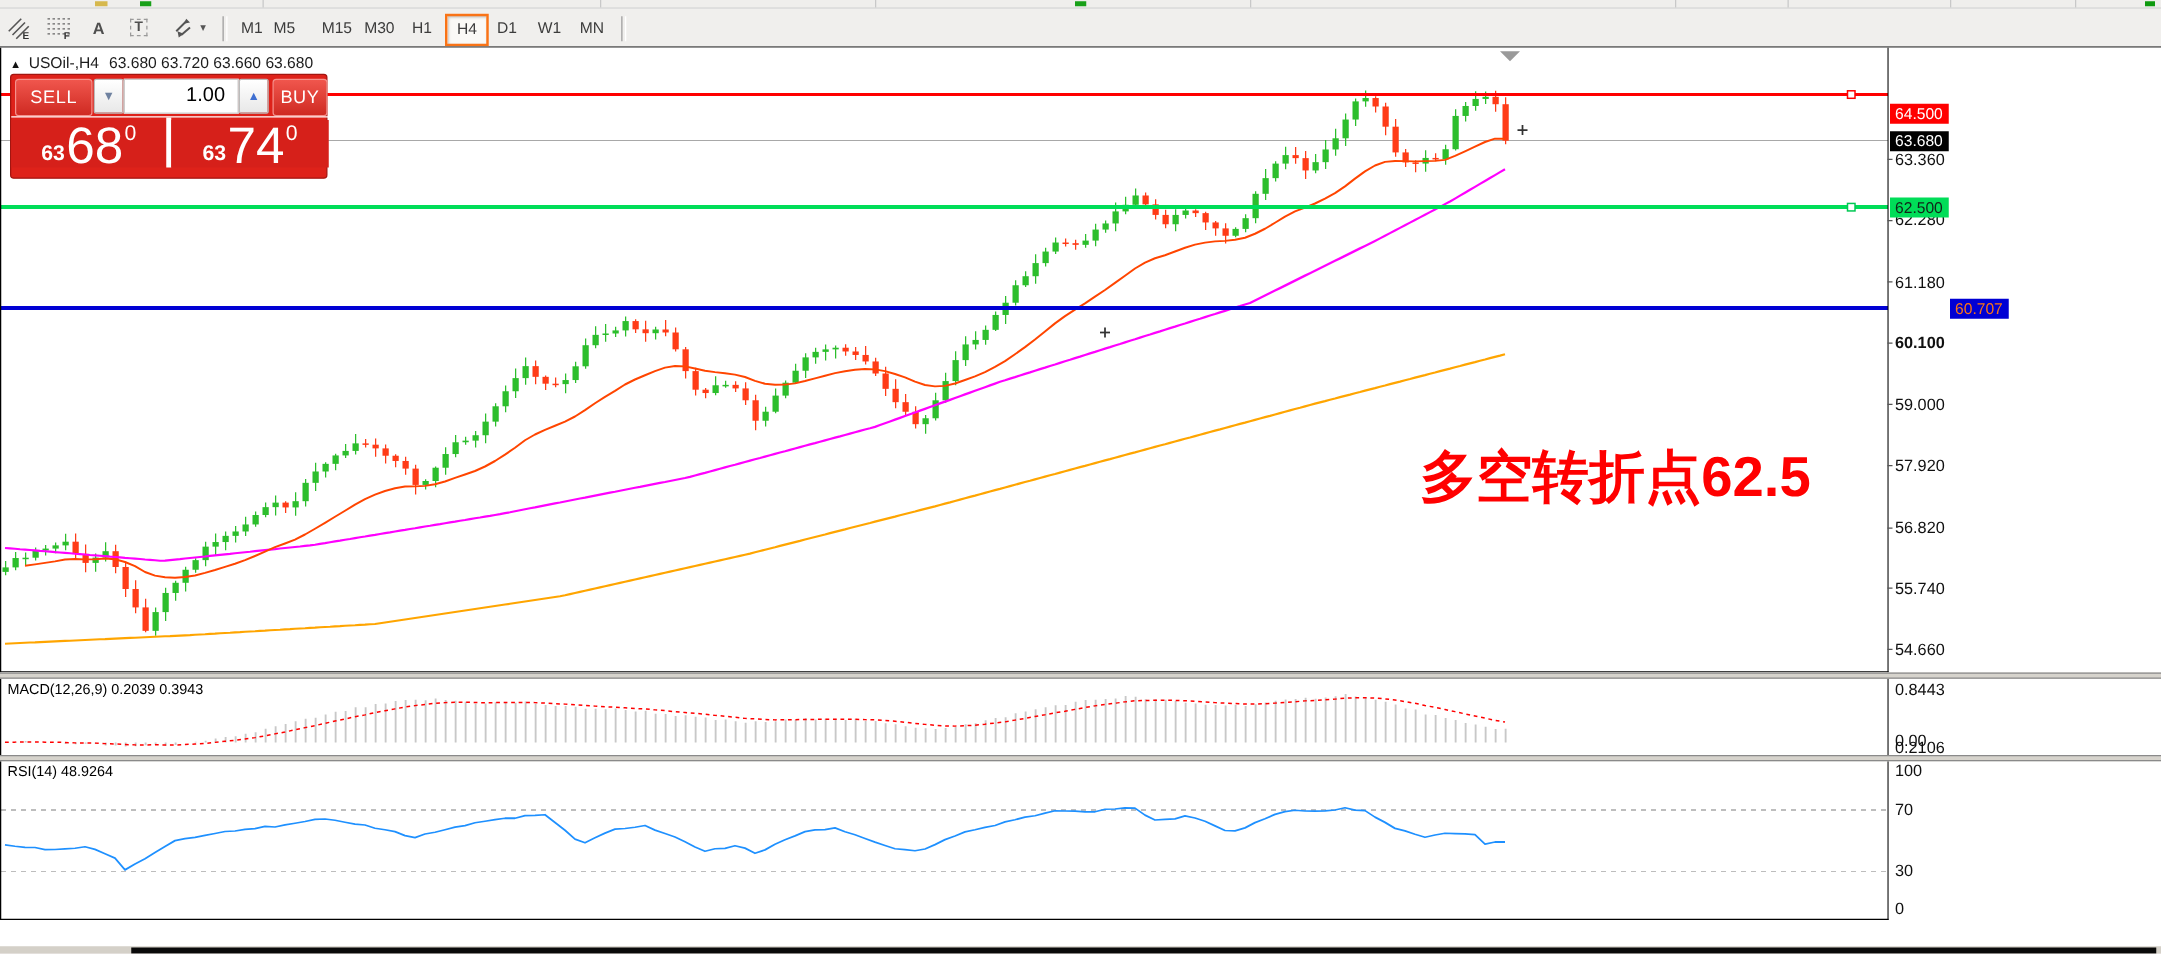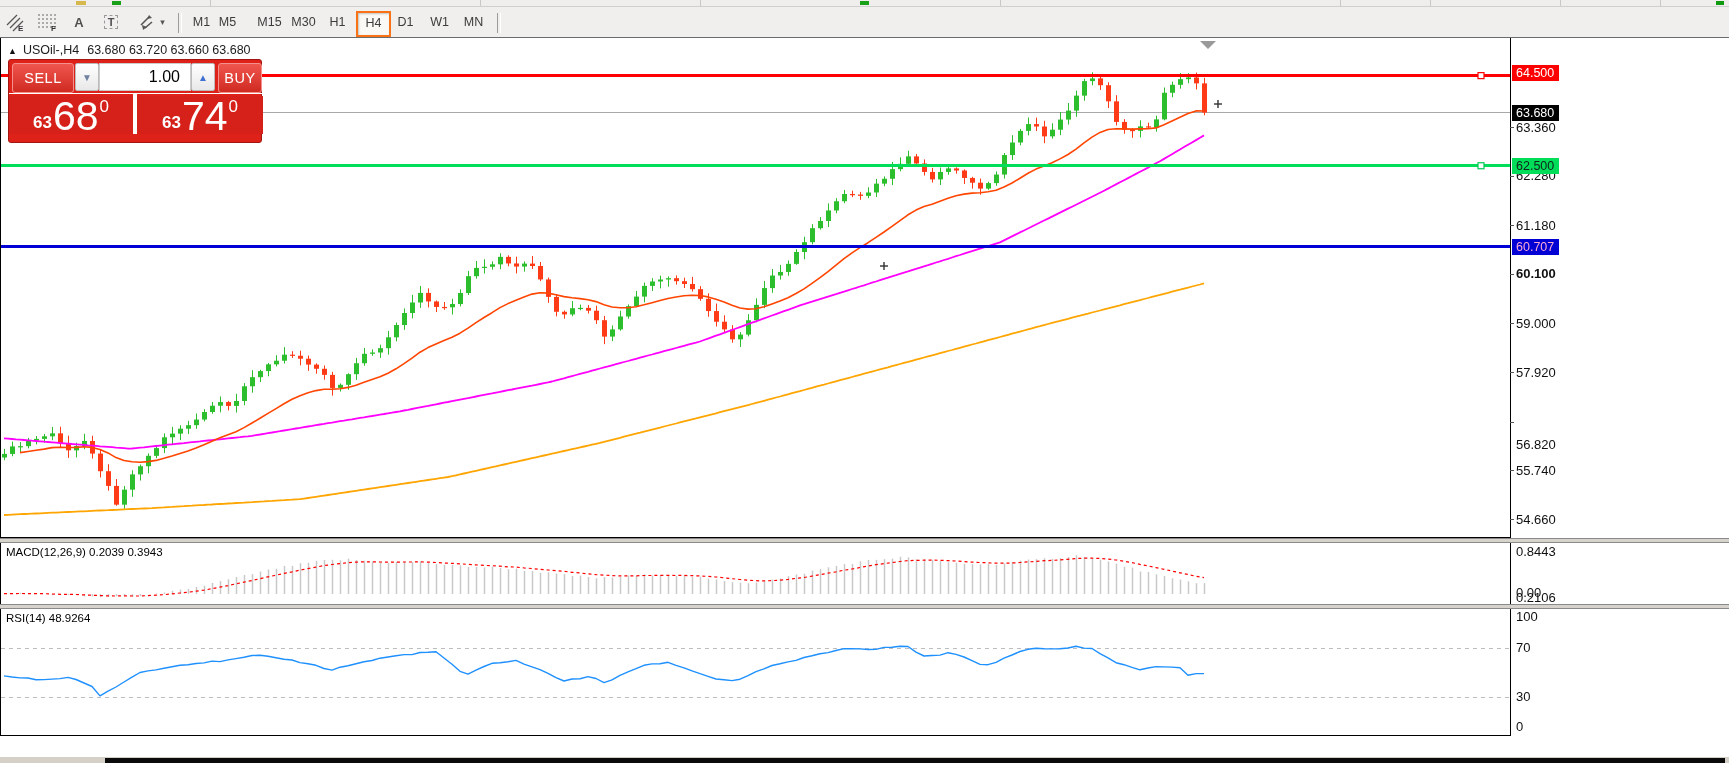--- a/index.html
+++ b/index.html
@@ -463,44 +463,45 @@
     </div>
     <div id="tp-gap"></div>
     <div id="tp-ask" class="tp-price">
       <span class="tp-small">63</span>
         <span class="tp-big">74</span>
         <span class="tp-sup">0</span>
     </div>
   </div>
 
   <div id="shift-tri"></div>
+  <div id="annotation">多空转折点62.5</div>
 
   <div id="priceAxis">
       <div class="ylab" style="top: 119.5px;">63.360</div>
       <div class="ytick" style="top: 127px;"></div>
       <div class="ylab" style="top: 168.165px;">62.280</div>
       <div class="ytick" style="top: 175.665px;"></div>
       <div class="ylab" style="top: 217.731px;">61.180</div>
       <div class="ytick" style="top: 225.231px;"></div>
       <div class="ylab" style="top: 266.396px; font-weight: bold;">60.100</div>
       <div class="ytick" style="top: 273.896px;"></div>
       <div class="ylab" style="top: 315.962px;">59.000</div>
       <div class="ytick" style="top: 323.462px;"></div>
       <div class="ylab" style="top: 364.626px;">57.920</div>
       <div class="ytick" style="top: 372.126px;"></div>
-      <div class="ylab" style="top: 414.192px; margin-top: 23px;">56.820</div>
+      <div class="ylab" style="top: 414.192px;">56.820</div>
       <div class="ytick" style="top: 421.692px;"></div>
       <div class="ylab" style="top: 462.857px;">55.740</div>
       <div class="ytick" style="top: 470.357px;"></div>
       <div class="ylab" style="top: 511.522px;">54.660</div>
       <div class="ytick" style="top: 519.022px;"></div>
-      <div class="ybadge" style="top: 65px; background: rgb(255, 0, 0); color: rgb(255, 255, 255);">64.500</div>
+      <div class="ybadge" style="top: 83px; background: rgb(255, 0, 0); color: rgb(255, 255, 255);">64.500</div>
       <div class="ybadge" style="top: 104.581px; background: rgb(0, 0, 0); color: rgb(255, 255, 255);">63.680</div>
       <div class="ybadge" style="top: 157.752px; background: rgb(0, 221, 88); color: rgb(16, 37, 26);">62.500</div>
-      <div class="ybadge" style="top: 238.544px; background: rgb(0, 0, 212); color: #f9a8d4;">60.707</div>
+      <div class="ybadge" style="top: 238.544px; background: rgb(0, 0, 212); color: #f97316; margin-left: 48px;">60.707</div>
       <div class="ylab" style="top: 544px;">0.8443</div>
       <div class="ylab" style="top: 585px;">0.00</div>
       <div class="ylab" style="top: 590px;">0.2106</div>
       <div class="ylab" style="top: 609px;">100</div>
       <div class="ylab" style="top: 640px;">70</div>
       <div class="ylab" style="top: 689px;">30</div>
       <div class="ylab" style="top: 719px;">0</div>
     </div>
 
   <div class="divider" style="top:538px;height:5px;"></div>

